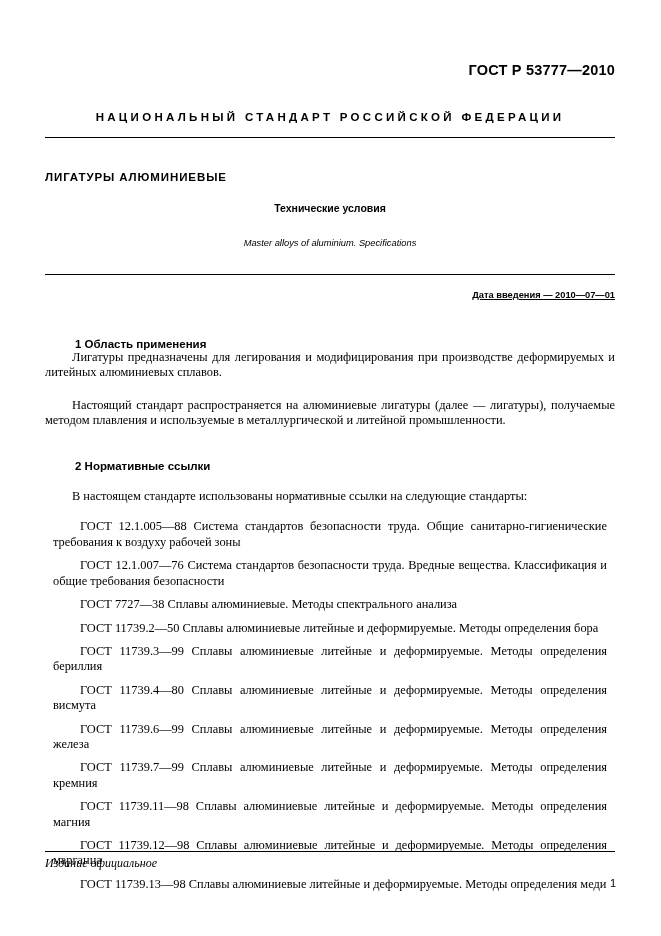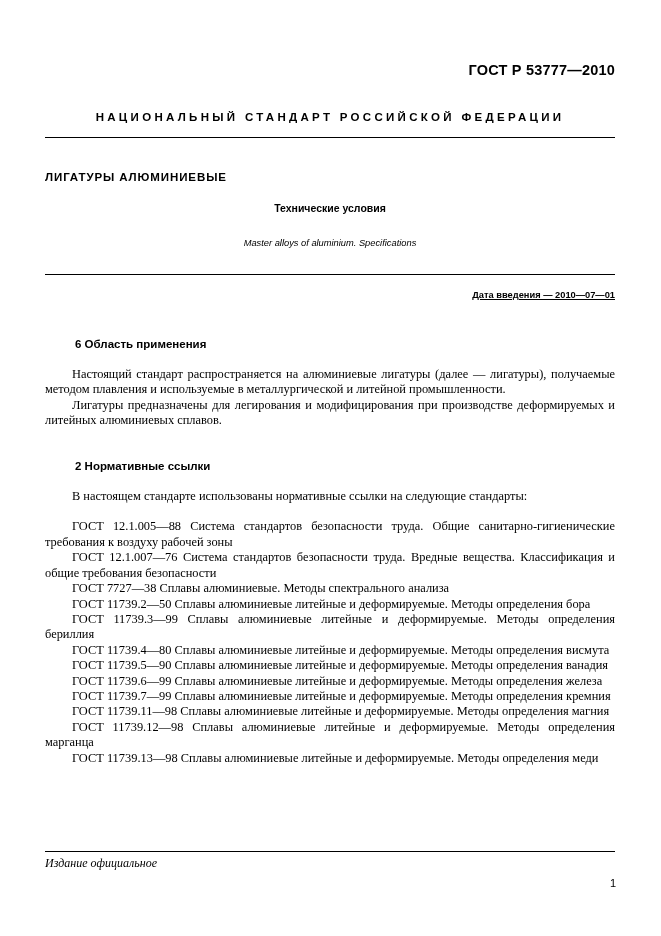--- a/index.html
+++ b/index.html
@@ -110,21 +110,21 @@
   p.body-text.first {
     margin-top: 17px;
   }
   .ref-list {
     margin-top: 15px;
   }
   .ref-list p {
     font-family: "Liberation Serif", serif;
     font-size: 12.4px;
     line-height: 15.4px;
-    margin: 0;
+    margin: 8px;
     text-align: justify;
     text-indent: 27px;
   }
 
   
   .footer-rule {
     position: absolute;
     left: 45px;
     top: 851px;
     width: 570px;
@@ -159,35 +159,34 @@
     <div class="rule-top"></div>
 
     <div class="title-main">ЛИГАТУРЫ АЛЮМИНИЕВЫЕ</div>
     <div class="title-sub">Технические условия</div>
     <div class="title-eng">Master alloys of aluminium. Specifications</div>
 
     <div class="rule-bottom"></div>
 
     <div class="intro-date">Дата введения — 2010—07—01</div>
 
-    <div class="section-heading">6  Область применения</div>
+    <div class="section-heading">1  Область применения</div>
+    <p class="body-text">Лигатуры предназначены для легирования и модифицирования при производстве деформируе­мых и литейных алюминиевых сплавов.</p>
     <p class="body-text first">Настоящий стандарт распространяется на алюминиевые лигатуры (далее — лигатуры), получае­мые методом плавления и используемые в металлургической и литейной промышленности.</p>
-    <p class="body-text">Лигатуры предназначены для легирования и модифицирования при производстве деформируе­мых и литейных алюминиевых сплавов.</p>
 
     <div class="section-heading second">2  Нормативные ссылки</div>
     <p class="body-text first">В настоящем стандарте использованы нормативные ссылки на следующие стандарты:</p>
 
     <div class="ref-list">
       <p>ГОСТ 12.1.005—88 Система стандартов безопасности труда. Общие санитарно-гигиенические требования к воздуху рабочей зоны</p>
       <p>ГОСТ 12.1.007—76 Система стандартов безопасности труда. Вредные вещества. Классифика­ция и общие требования безопасности</p>
       <p>ГОСТ 7727—38 Сплавы алюминиевые. Методы спектрального анализа</p>
       <p>ГОСТ 11739.2—50 Сплавы алюминиевые литейные и деформируемые. Методы определения бора</p>
       <p>ГОСТ 11739.3—99 Сплавы алюминиевые литейные и деформируемые. Методы определения бериллия</p>
       <p>ГОСТ 11739.4—80 Сплавы алюминиевые литейные и деформируемые. Методы определения висмута</p>
-      <p>ГОСТ 11739.5—90 Сплавы алюминиевые литейные и деформируемые. Методы определения ванадия</p>
       <p>ГОСТ 11739.6—99 Сплавы алюминиевые литейные и деформируемые. Методы определения железа</p>
       <p>ГОСТ 11739.7—99 Сплавы алюминиевые литейные и деформируемые. Методы определения кремния</p>
       <p>ГОСТ 11739.11—98 Сплавы алюминиевые литейные и деформируемые. Методы определения магния</p>
       <p>ГОСТ 11739.12—98 Сплавы алюминиевые литейные и деформируемые. Методы определения марганца</p>
       <p>ГОСТ 11739.13—98 Сплавы алюминиевые литейные и деформируемые. Методы определения меди</p>
     </div>
 
   </div>
 
   <div class="footer-rule"></div>

